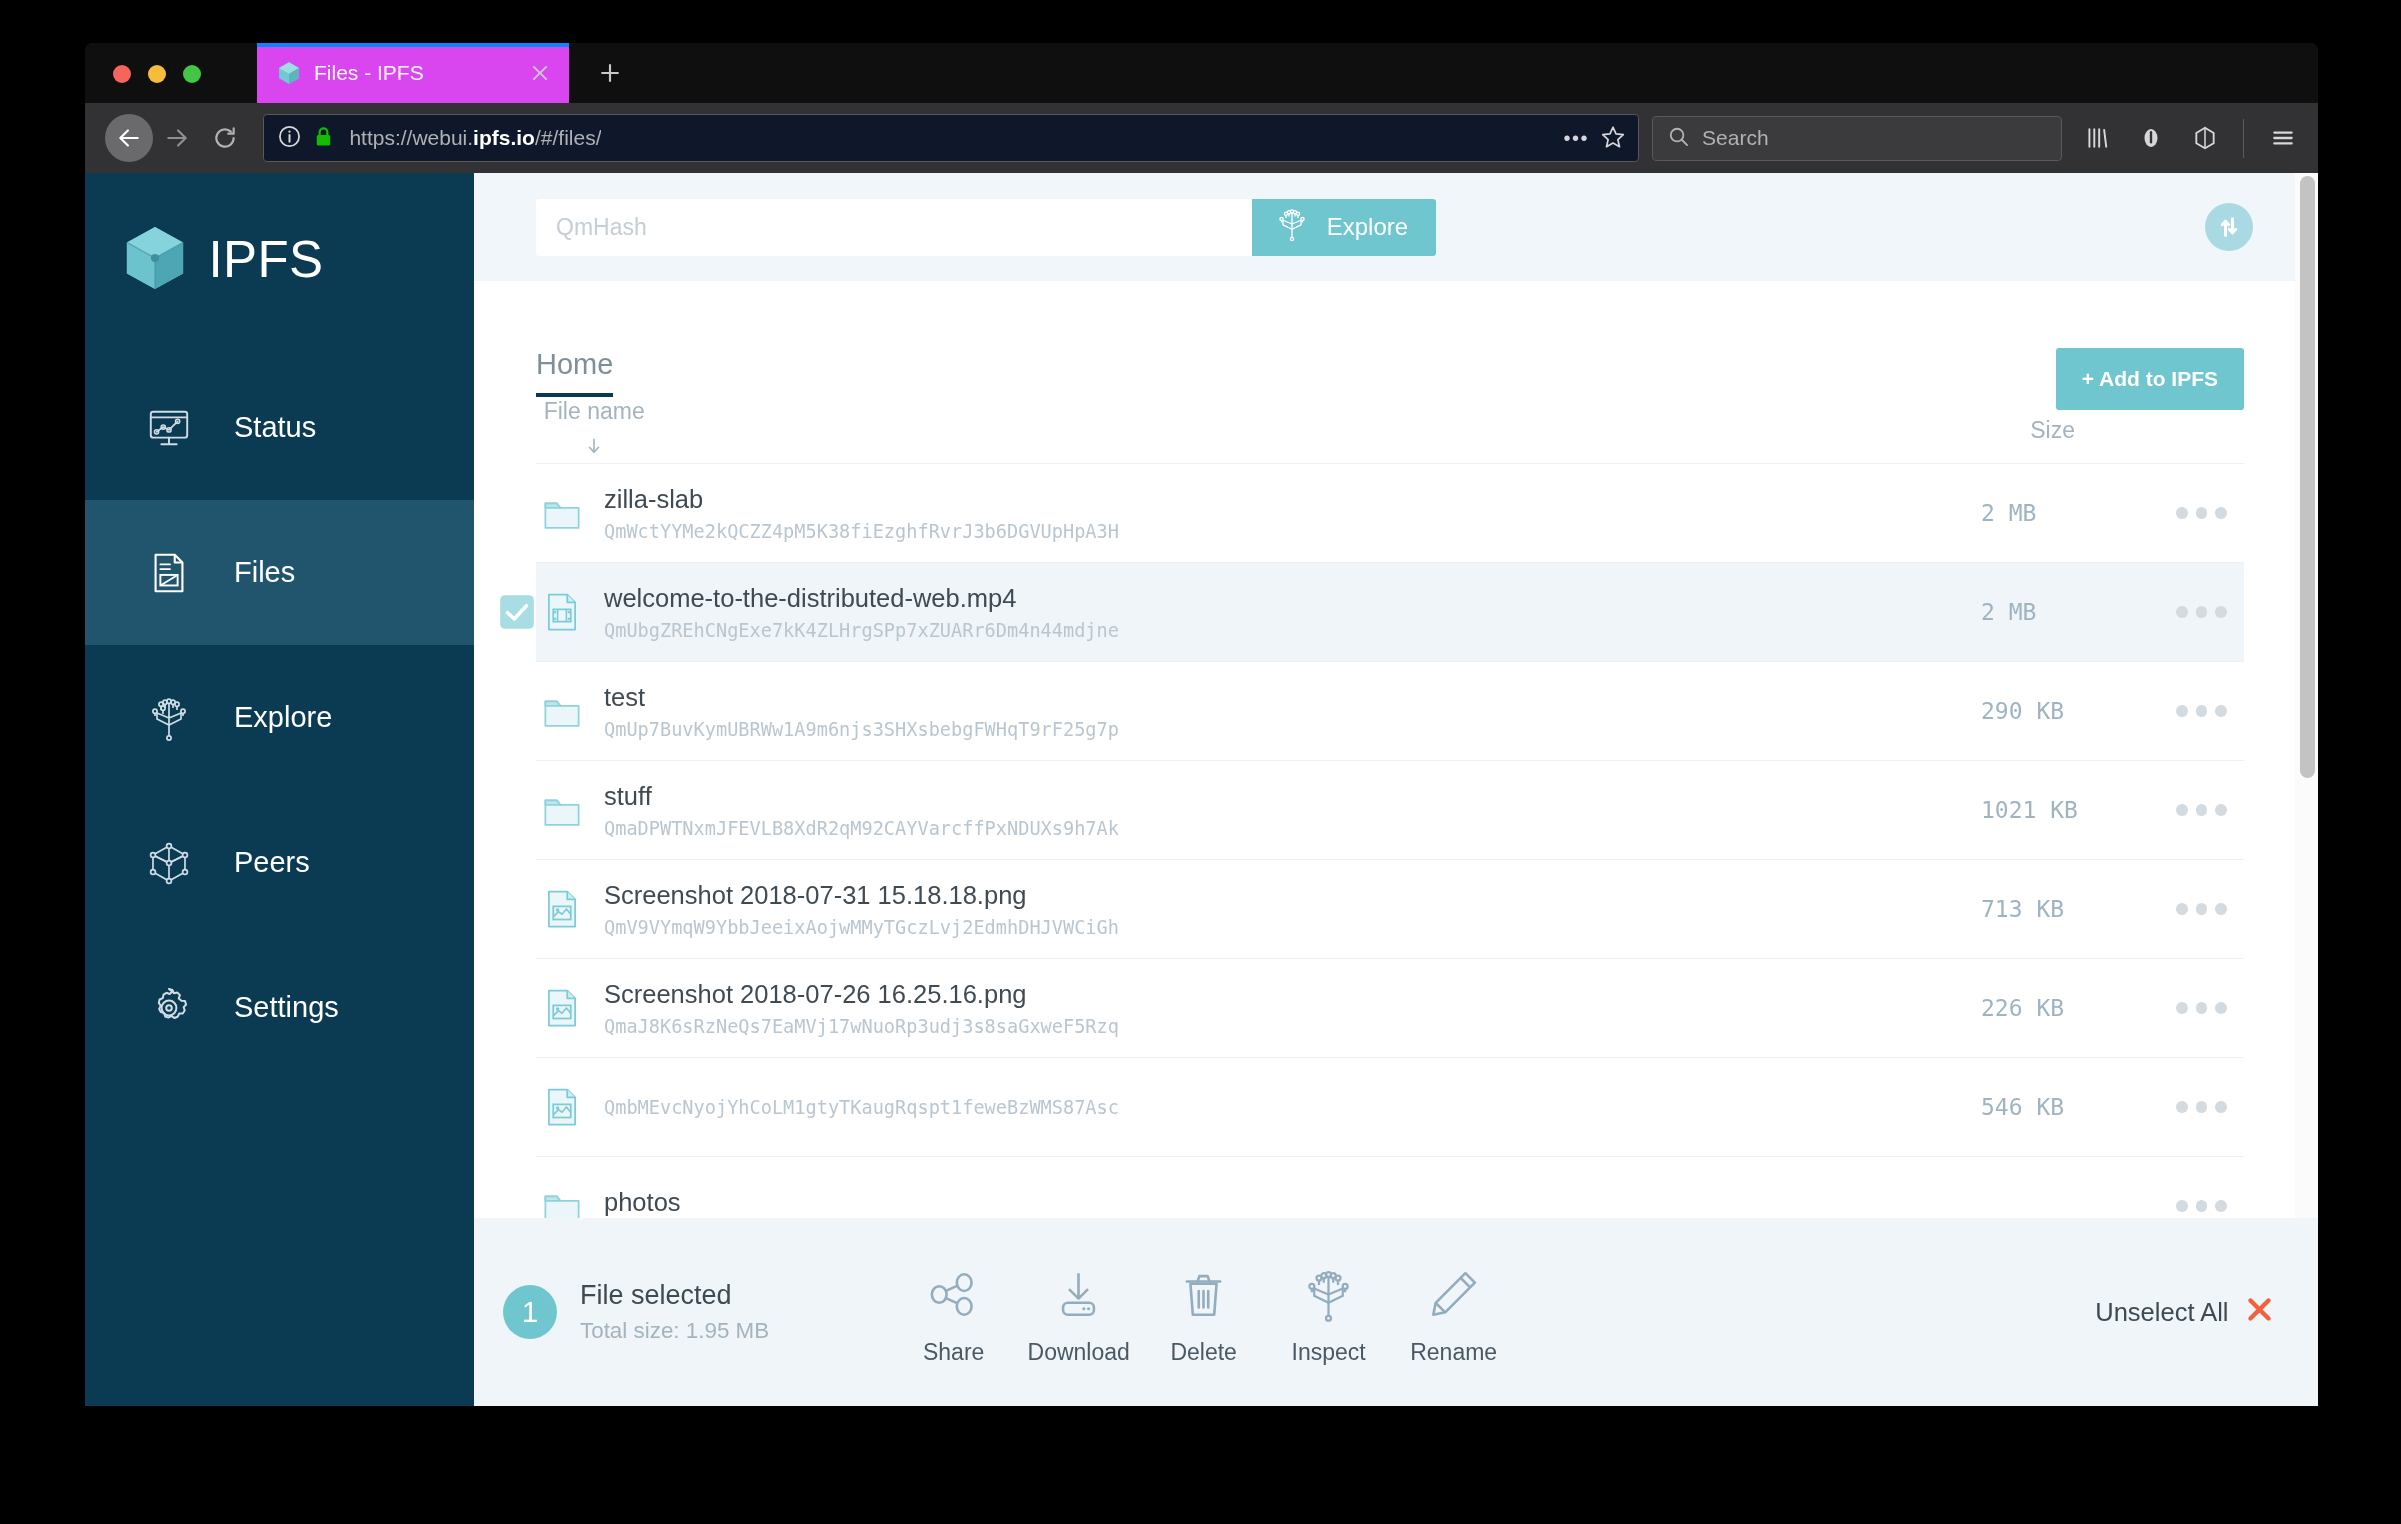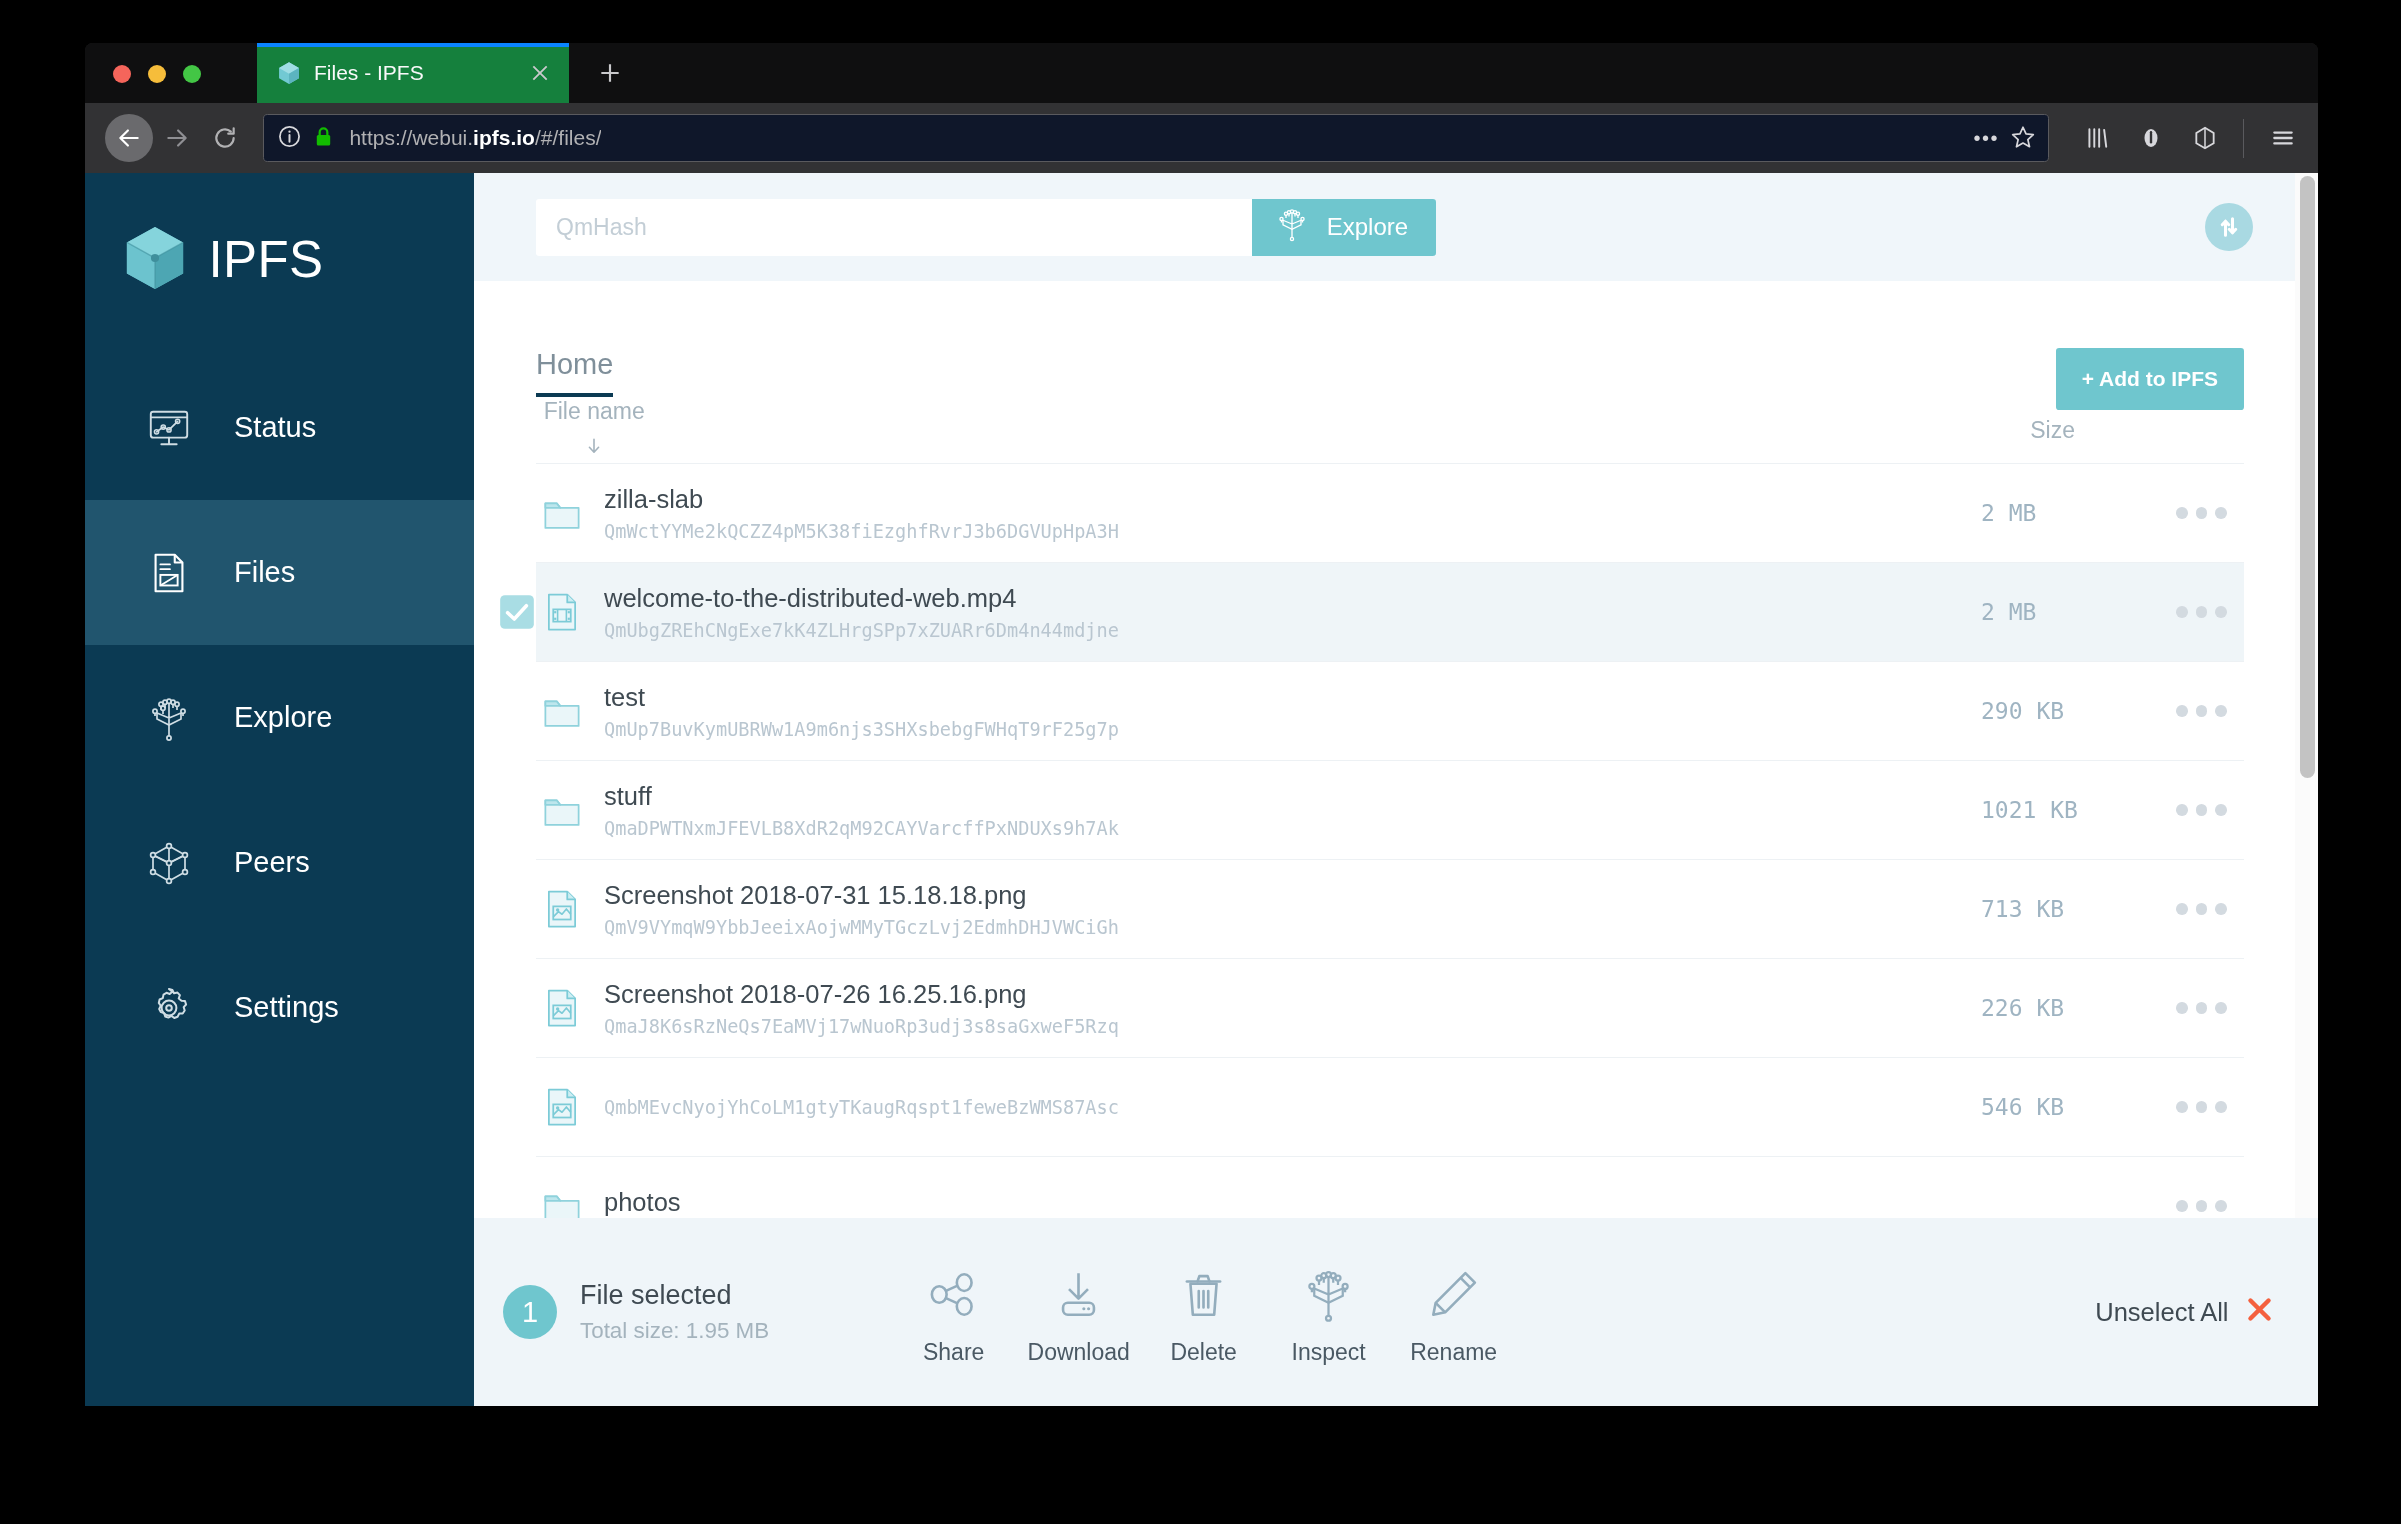--- a/index.html
+++ b/index.html
@@ -29,21 +29,21 @@
     display: flex; gap: 17px; align-items: center;
   }
   .dot { width: 18px; height: 18px; border-radius: 50%; }
   .dot.red { background: #f5655b; }
   .dot.yellow { background: #f6bd3b; }
   .dot.green { background: #43c645; }
 
   #tab {
     position: absolute; left: 172px; top: 0;
     width: 312px; height: 60px;
-    background: #15803d;
+    background: #d946ef;
     display: flex; align-items: center;
     padding: 0 12.4px 0 18.6px;
   }
   #tab::before {
     content: ""; position: absolute; left: 0; top: 0;
     width: 100%; height: 3.9px; background: #0a84ff;
   }
   .tab-favicon { width: 26px; height: 26px; flex: 0 0 auto; margin-right: 12.4px; }
   .tab-title {
     flex: 1 1 auto; color: #f9f9fa; font-size: 21px;
@@ -363,20 +363,29 @@
       <span class="url-actions">
         <span class="url-dots">•••</span>
         <span>
           <svg viewBox="0 0 24 24" width="26" height="26">
               <path d="M12 3 L14.8 9.2 L21.5 9.9 L16.5 14.4 L18 21 L12 17.6 L6 21 L7.5 14.4 L2.5 9.9 L9.2 9.2 Z" stroke="#d7d7db" stroke-width="1.6" fill="none" stroke-linejoin="round"></path>
             </svg>
         </span>
       </span>
     </div>
 
+    <div id="searchbar">
+      <span>
+        <svg viewBox="0 0 24 24" width="23" height="23">
+            <circle cx="10.5" cy="10.5" r="6.6" stroke="#b1b1b3" stroke-width="1.9" fill="none"></circle>
+            <path d="M15.4 15.4 L21 21" stroke="#b1b1b3" stroke-width="1.9" stroke-linecap="round"></path>
+          </svg>
+      </span>
+      <span class="search-ph">Search</span>
+    </div>
 
     <div id="toolbar-icons">
       <span class="ticon">
         <svg viewBox="0 0 24 24" width="26" height="26">
             <path d="M5 4 V20 M9.5 4 V20 M14 4 V20 M18.6 4.6 L20.5 20" stroke="#d7d7db" stroke-width="1.8" stroke-linecap="round"></path>
           </svg>
       </span>
       <span class="ticon">
         <svg viewBox="0 0 24 24" width="26" height="26">
             <ellipse cx="12" cy="12" rx="6" ry="8.2" fill="#d7d7db"></ellipse>

